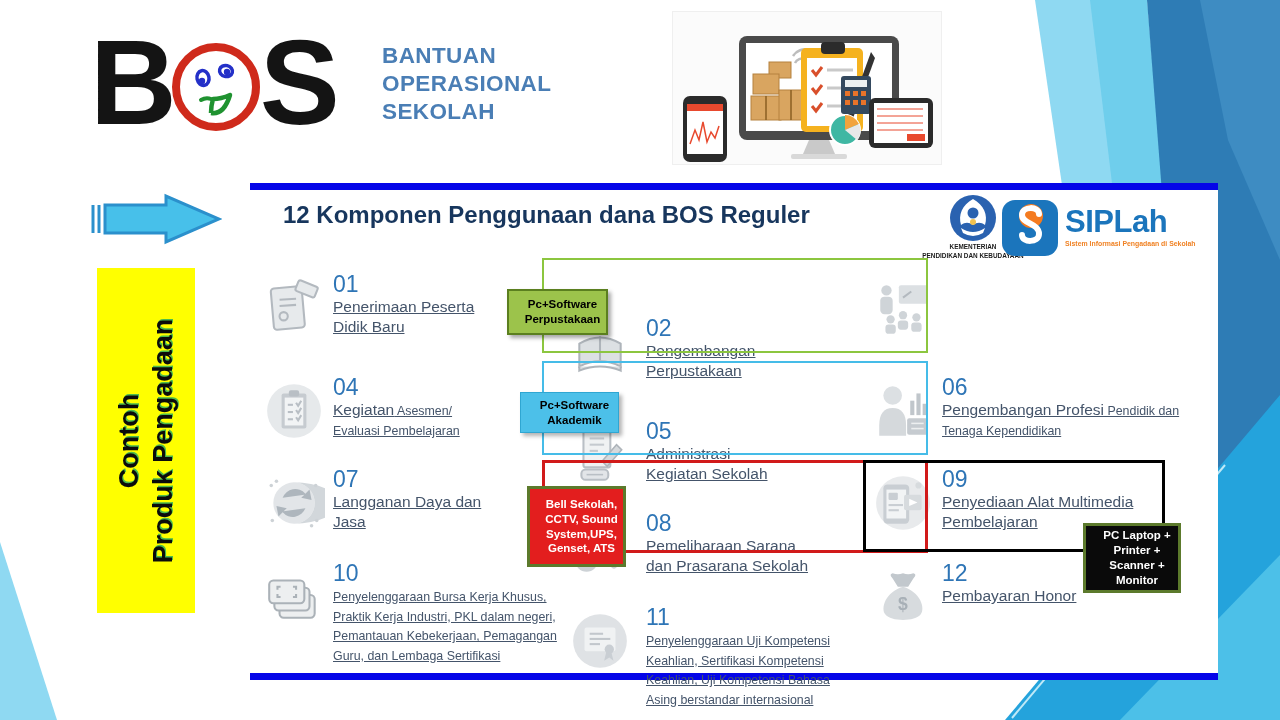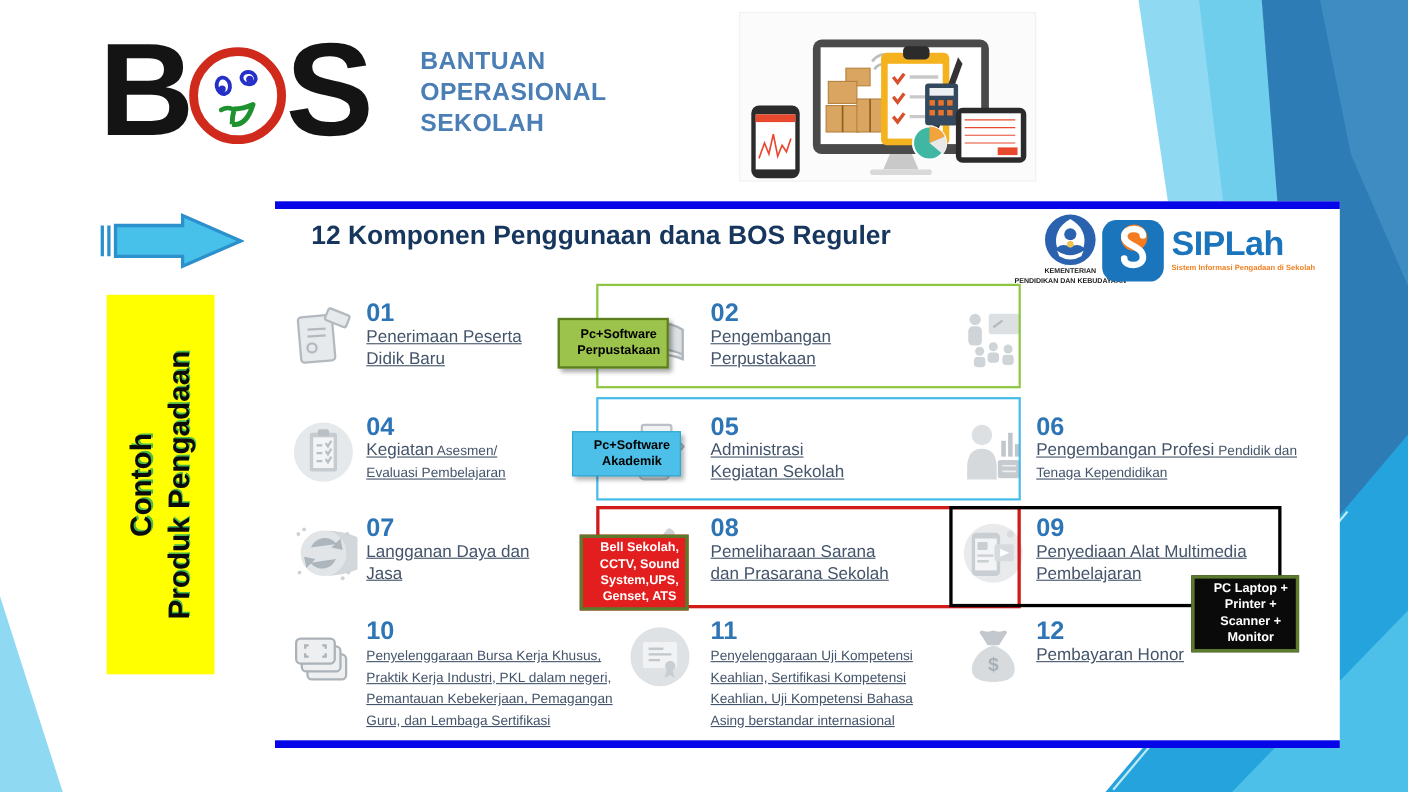--- a/index.html
+++ b/index.html
@@ -47,44 +47,44 @@
   .siplah-textcol{margin-left:6px;padding-top:7px;}
   .siplah-name{font-size:31px;font-weight:bold;color:#1B75BC;line-height:1;letter-spacing:-0.5px;}
   .siplah-tagline{font-size:6.9px;color:#F08224;font-weight:bold;margin-top:3px;}
 
   
   .grid{position:absolute;left:13px;top:82px;display:grid;
     grid-template-columns:287px 322px 326px;grid-template-rows:103px 92px 94px auto;}
   .cell{display:flex;gap:8px;align-items:flex-start;}
   .cell-icon{width:62px;height:62px;flex:0 0 62px;margin-top:5px;}
   .cell-icon svg{width:100%;height:100%;}
-  .cell:nth-child(3n+2){padding-left:12px;}
+  .cell:nth-child(3n+2){padding-left:12px;margin-top:44px;}
   .cell:nth-child(3n+2) .cell-icon{width:76px;flex:0 0 76px;}
-  .cell-num{font-size:23px;font-weight:bold;color:#2E75B6;line-height:1.05;}
+  .cell-num{font-size:23px;font-weight:normal;color:#2E75B6;line-height:1.05;}
   .cell-text{color:#44546A;line-height:1.22;margin-top:1px;text-decoration:underline;}
   .cell-text .line{white-space:nowrap;}
   .seg-big{font-size:15.5px;}
   .seg-small{font-size:12.4px;}
 
   
   .obox{position:absolute;box-sizing:border-box;z-index:3;pointer-events:none;background:transparent;}
   .obox-green{left:292px;top:68px;width:386px;height:95px;border:2px solid #8CC63F;}
   .obox-blue{left:292px;top:171px;width:386px;height:94px;border:2px solid #45BCE8;}
   .obox-red{left:292px;top:270px;width:386px;height:93px;border:3px solid #D11A1A;}
   .obox-black{left:613px;top:270px;width:302px;height:92px;border:3px solid #000;}
 
   
   .callout{position:absolute;z-index:4;display:flex;align-items:center;justify-content:center;
     text-align:center;font-weight:bold;white-space:pre-line;box-sizing:border-box;
     font-size:11.5px;line-height:1.3;padding-left:10px;}
   .callout-green{left:257px;top:99px;width:101px;height:46px;background:#9CC34B;color:#000;
     border:2px solid #5B7F1F;box-shadow:3px 3px 4px rgba(0,0,0,.35);}
   .callout-blue{left:270px;top:202px;width:99px;height:41px;background:#4CC0E9;color:#000;
     border:1px solid #2FA6D2;box-shadow:3px 3px 4px rgba(0,0,0,.3);}
-  .callout-red{left:277px;top:296px;width:99px;height:69px;background:#E31E1E;color:#fff;
+  .callout-red{left:277px;top:296px;width:99px;height:81px;background:#E31E1E;color:#fff;
     border:3px solid #5C7A2C;}
   .callout-black{left:833px;top:333px;width:98px;height:70px;background:#0A0A0A;color:#fff;
     border:3px solid #5C7A2C;}
 </style>
 </head>
 <body>
 
 <svg id="bg-svg" width="1280" height="720" viewBox="0 0 1280 720">
   <polygon points="1035,0 1147,0 1203,720 1140,720" fill="#8FD9F2"></polygon>
   <polygon points="1090,0 1147,0 1203,650 1168,650" fill="#6FCEEC"></polygon>

